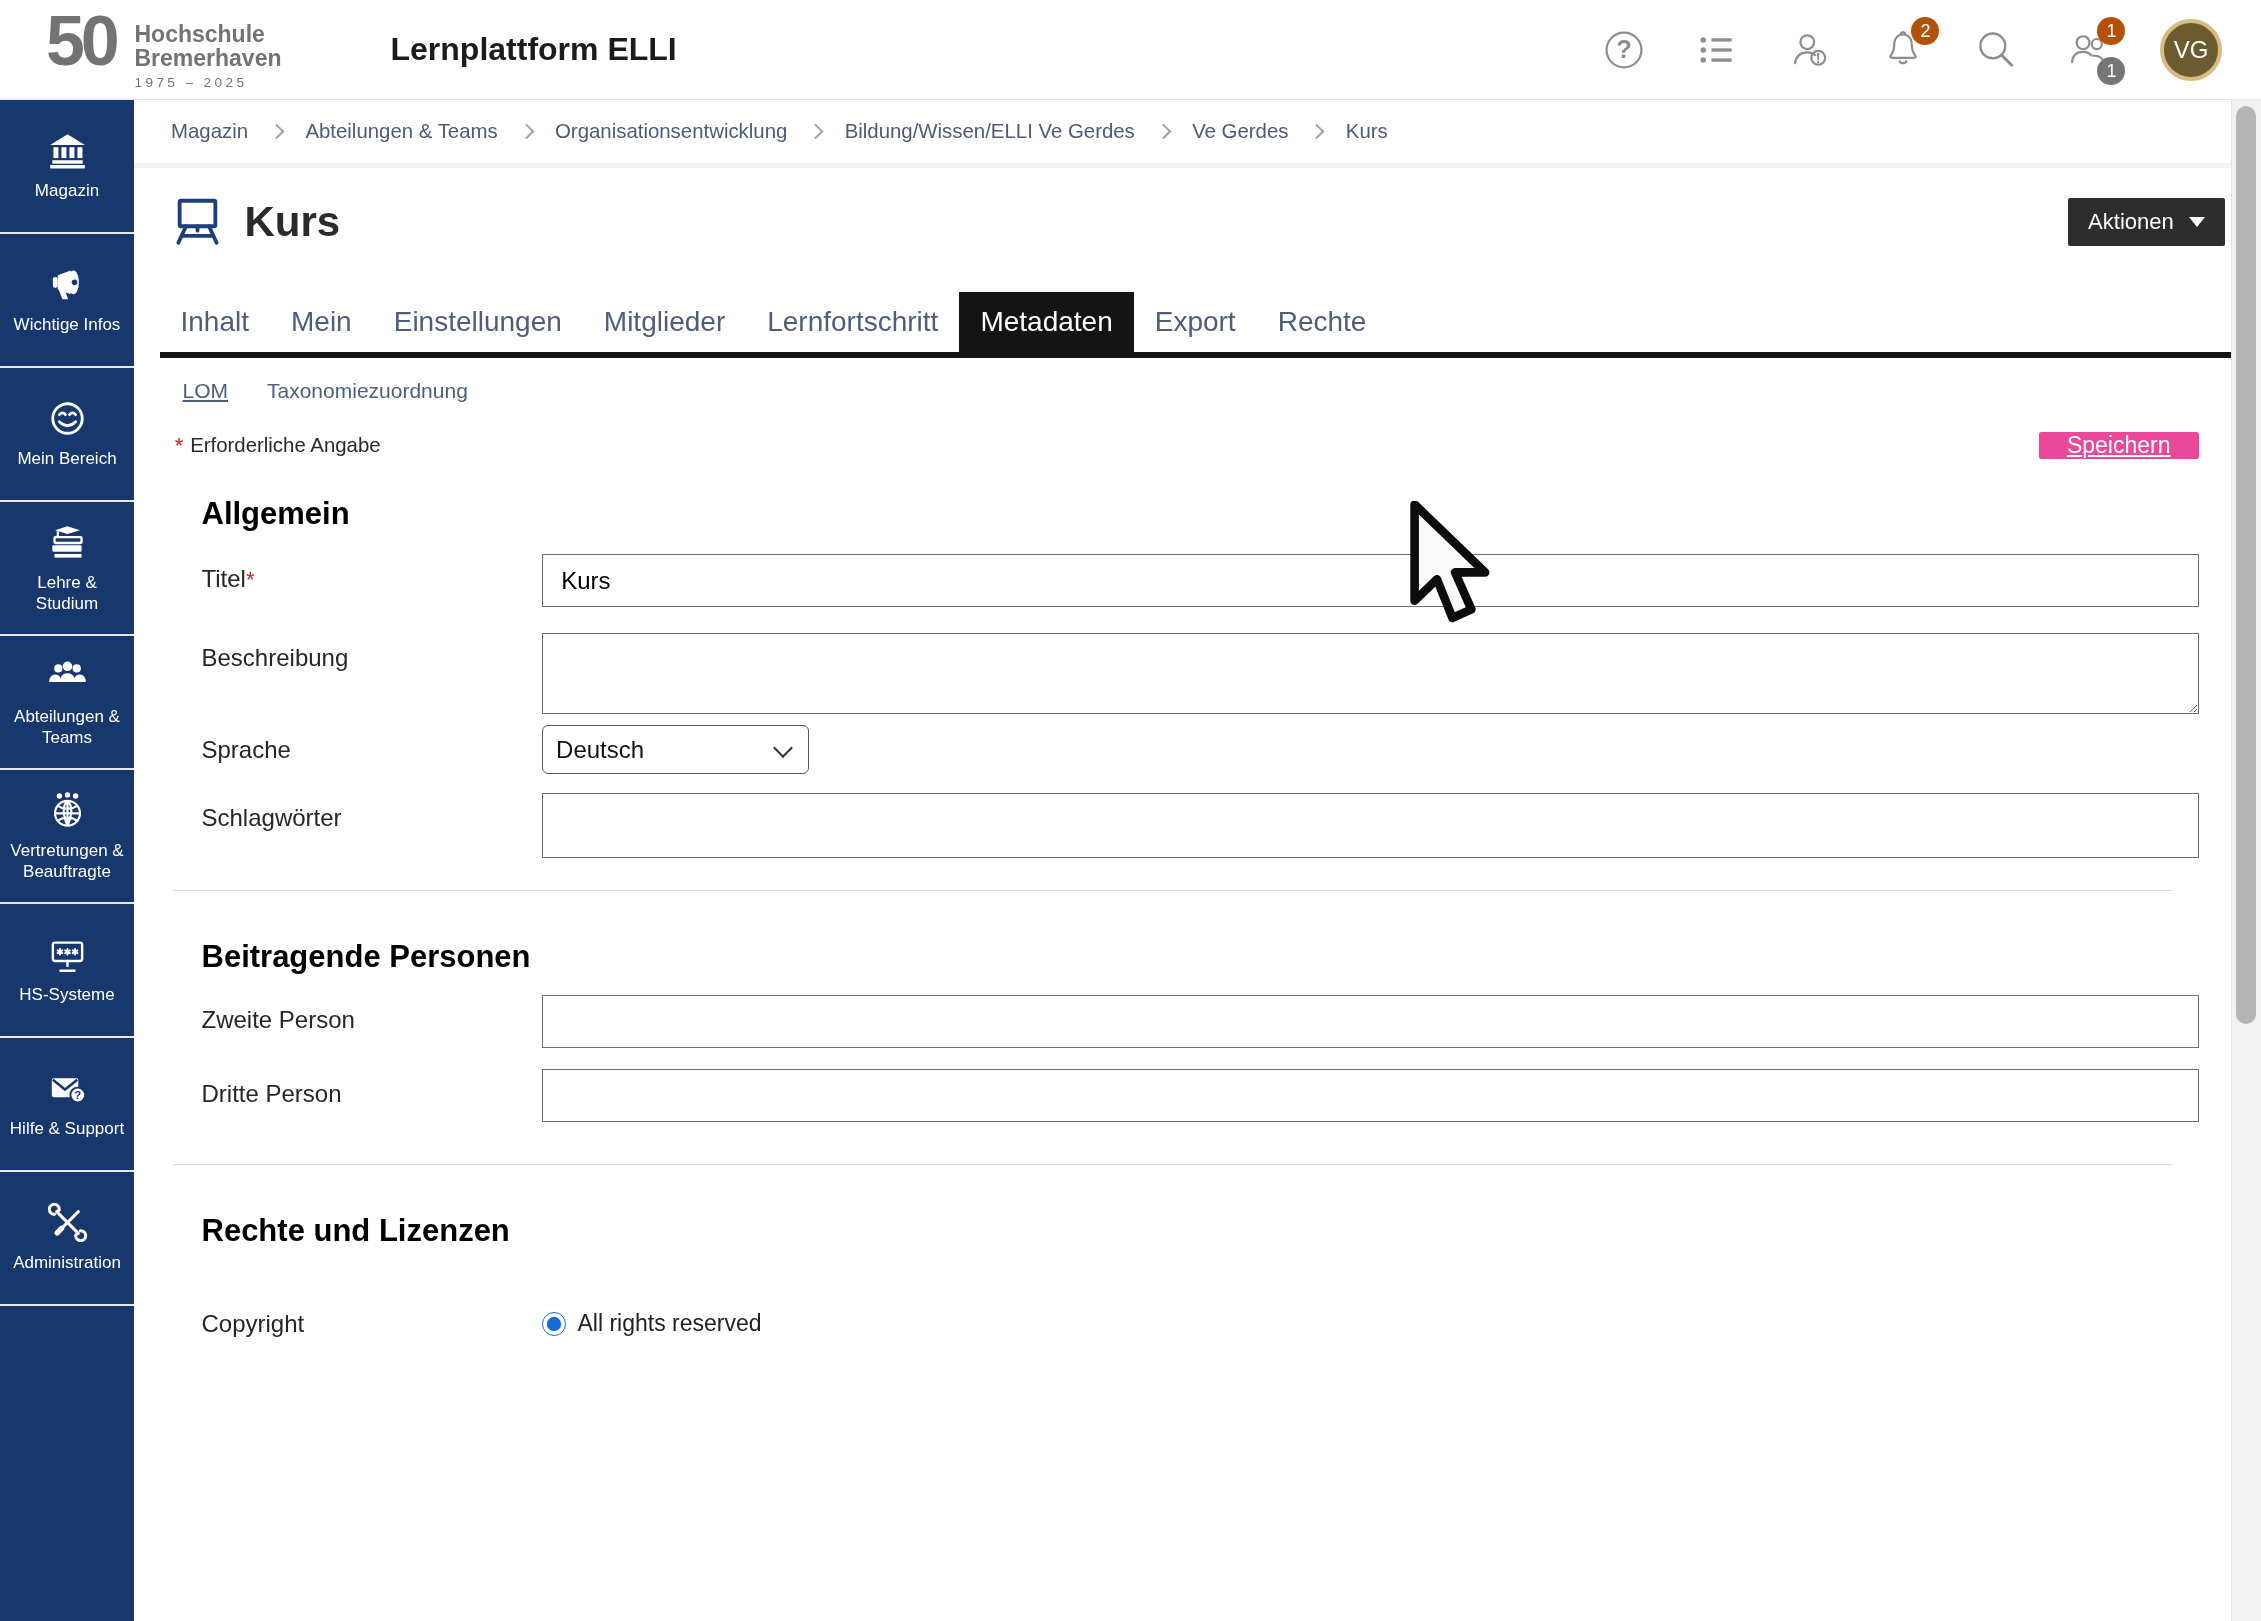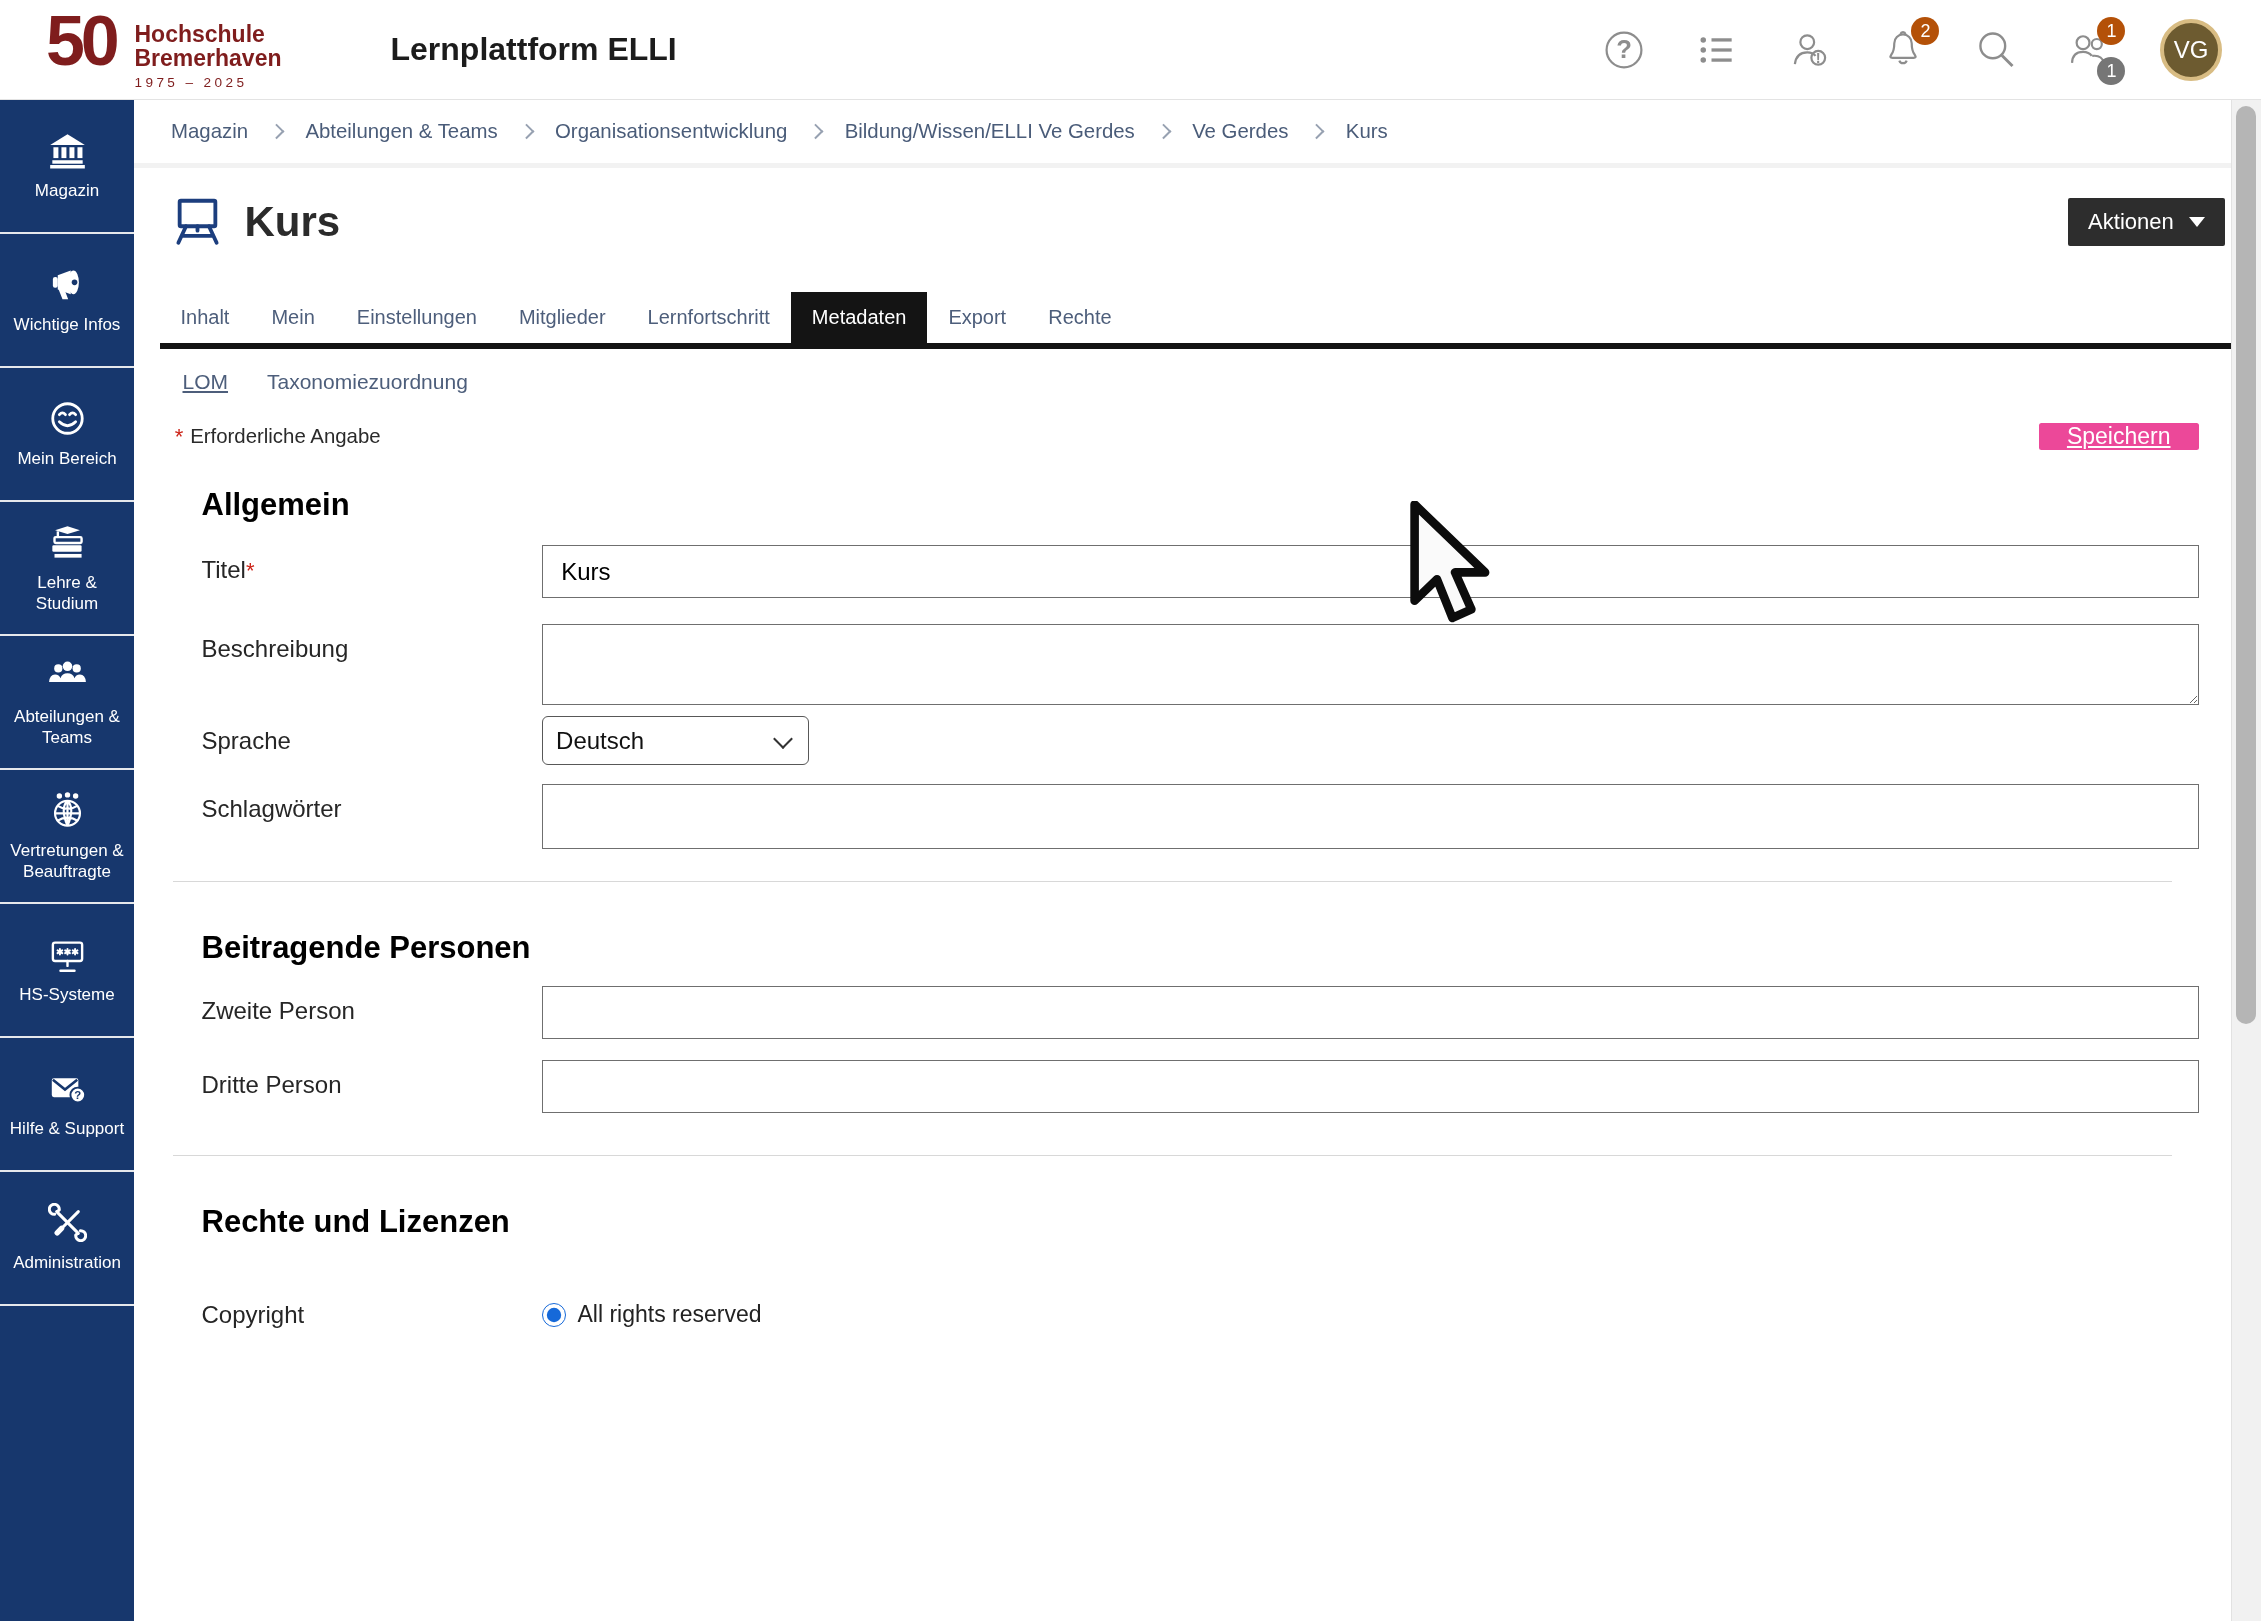--- a/index.html
+++ b/index.html
@@ -3,21 +3,21 @@
 <meta charset="utf-8">
 <style>
   html,body{margin:0;padding:0;}
   body{
     width:2261px;height:1621px;position:relative;overflow:hidden;
     background:#ffffff;font-family:"Liberation Sans",sans-serif;color:#222;
   }
   
   .header{position:absolute;top:0;left:0;width:2261px;height:100px;background:#fff;
     border-bottom:1.7px solid #e3e3e3;display:flex;align-items:center;z-index:6;box-sizing:border-box;}
-  .logo{display:flex;align-items:flex-start;margin-left:46px;color:#7f1d1d;}
+  .logo{display:flex;align-items:flex-start;margin-left:46px;color:#737373;}
   .logo-50{font-size:70px;font-weight:800;line-height:.92;letter-spacing:-4.2px;}
   .logo-text{margin-left:19px;margin-top:13.6px;}
   .logo-name{font-size:23px;font-weight:700;line-height:1.03;}
   .logo-years{font-size:13.6px;letter-spacing:3.4px;margin-top:4.2px;}
   .app-title{font-size:32px;font-weight:700;color:#1c1c1c;margin-left:109px;}
   .header-icons{margin-left:auto;display:flex;align-items:center;gap:49px;margin-right:39px;}
   .hicon{position:relative;width:44px;height:44px;cursor:pointer;}
   .hicon svg{width:44px;height:44px;stroke:#8d8d8d;fill:none;}
   .badge{position:absolute;min-width:28px;height:28px;border-radius:14.4px;color:#fff;font-size:18px;
     display:flex;align-items:center;justify-content:center;padding:0 3.4px;box-sizing:border-box;}
@@ -49,21 +49,21 @@
     transform:rotate(45deg);flex:none;}
   .content{margin-left:25.5px;width:2071px;position:relative;}
   .title-row{display:flex;align-items:center;margin-top:25.5px;height:56px;padding-left:12px;}
   .title-icon svg{width:51px;height:51px;}
   .page-title{font-size:42px;font-weight:700;color:#2b2b2b;margin:0 0 0 22px;}
   .actions-btn{margin-left:auto;margin-right:5.1px;background:#2d2d2d;color:#fff;font-size:22px;
     padding:11px 20.4px;border-radius:2px;display:flex;align-items:center;gap:15.3px;cursor:pointer;border:none;}
   .caret-down{width:0;height:0;border-left:8.5px solid transparent;border-right:8.5px solid transparent;
     border-top:10.2px solid #fff;}
   .tabs-row{display:flex;margin-top:42px;border-bottom:6px solid #141414;align-items:flex-end;}
-  .tab{font-size:20px;color:#4d5e7b;padding:14.4px 21px;cursor:pointer;white-space:nowrap;}
+  .tab{font-size:28px;color:#4d5e7b;padding:14.4px 21px;cursor:pointer;white-space:nowrap;}
   .tab.active{background:#141414;color:#fff;}
   .subtabs{display:flex;gap:39px;padding:21px 0 0 23px;font-size:21px;color:#4d5e7b;}
   .subtab{cursor:pointer;}
   .subtab.active{text-decoration:underline;}
   .banner{margin-top:34px;background:#efefef;height:82px;display:flex;align-items:center;
     justify-content:center;gap:24px;font-size:24.6px;color:#222;cursor:pointer;}
   .banner svg{width:48px;height:44px;flex:none;}
   .required-row{display:flex;align-items:center;margin-top:29px;padding-left:15.3px;}
   .required-note{font-size:20.4px;color:#2a2a2a;}
   .req-star{color:#cc2418;font-size:22px;margin-right:6.8px;}

